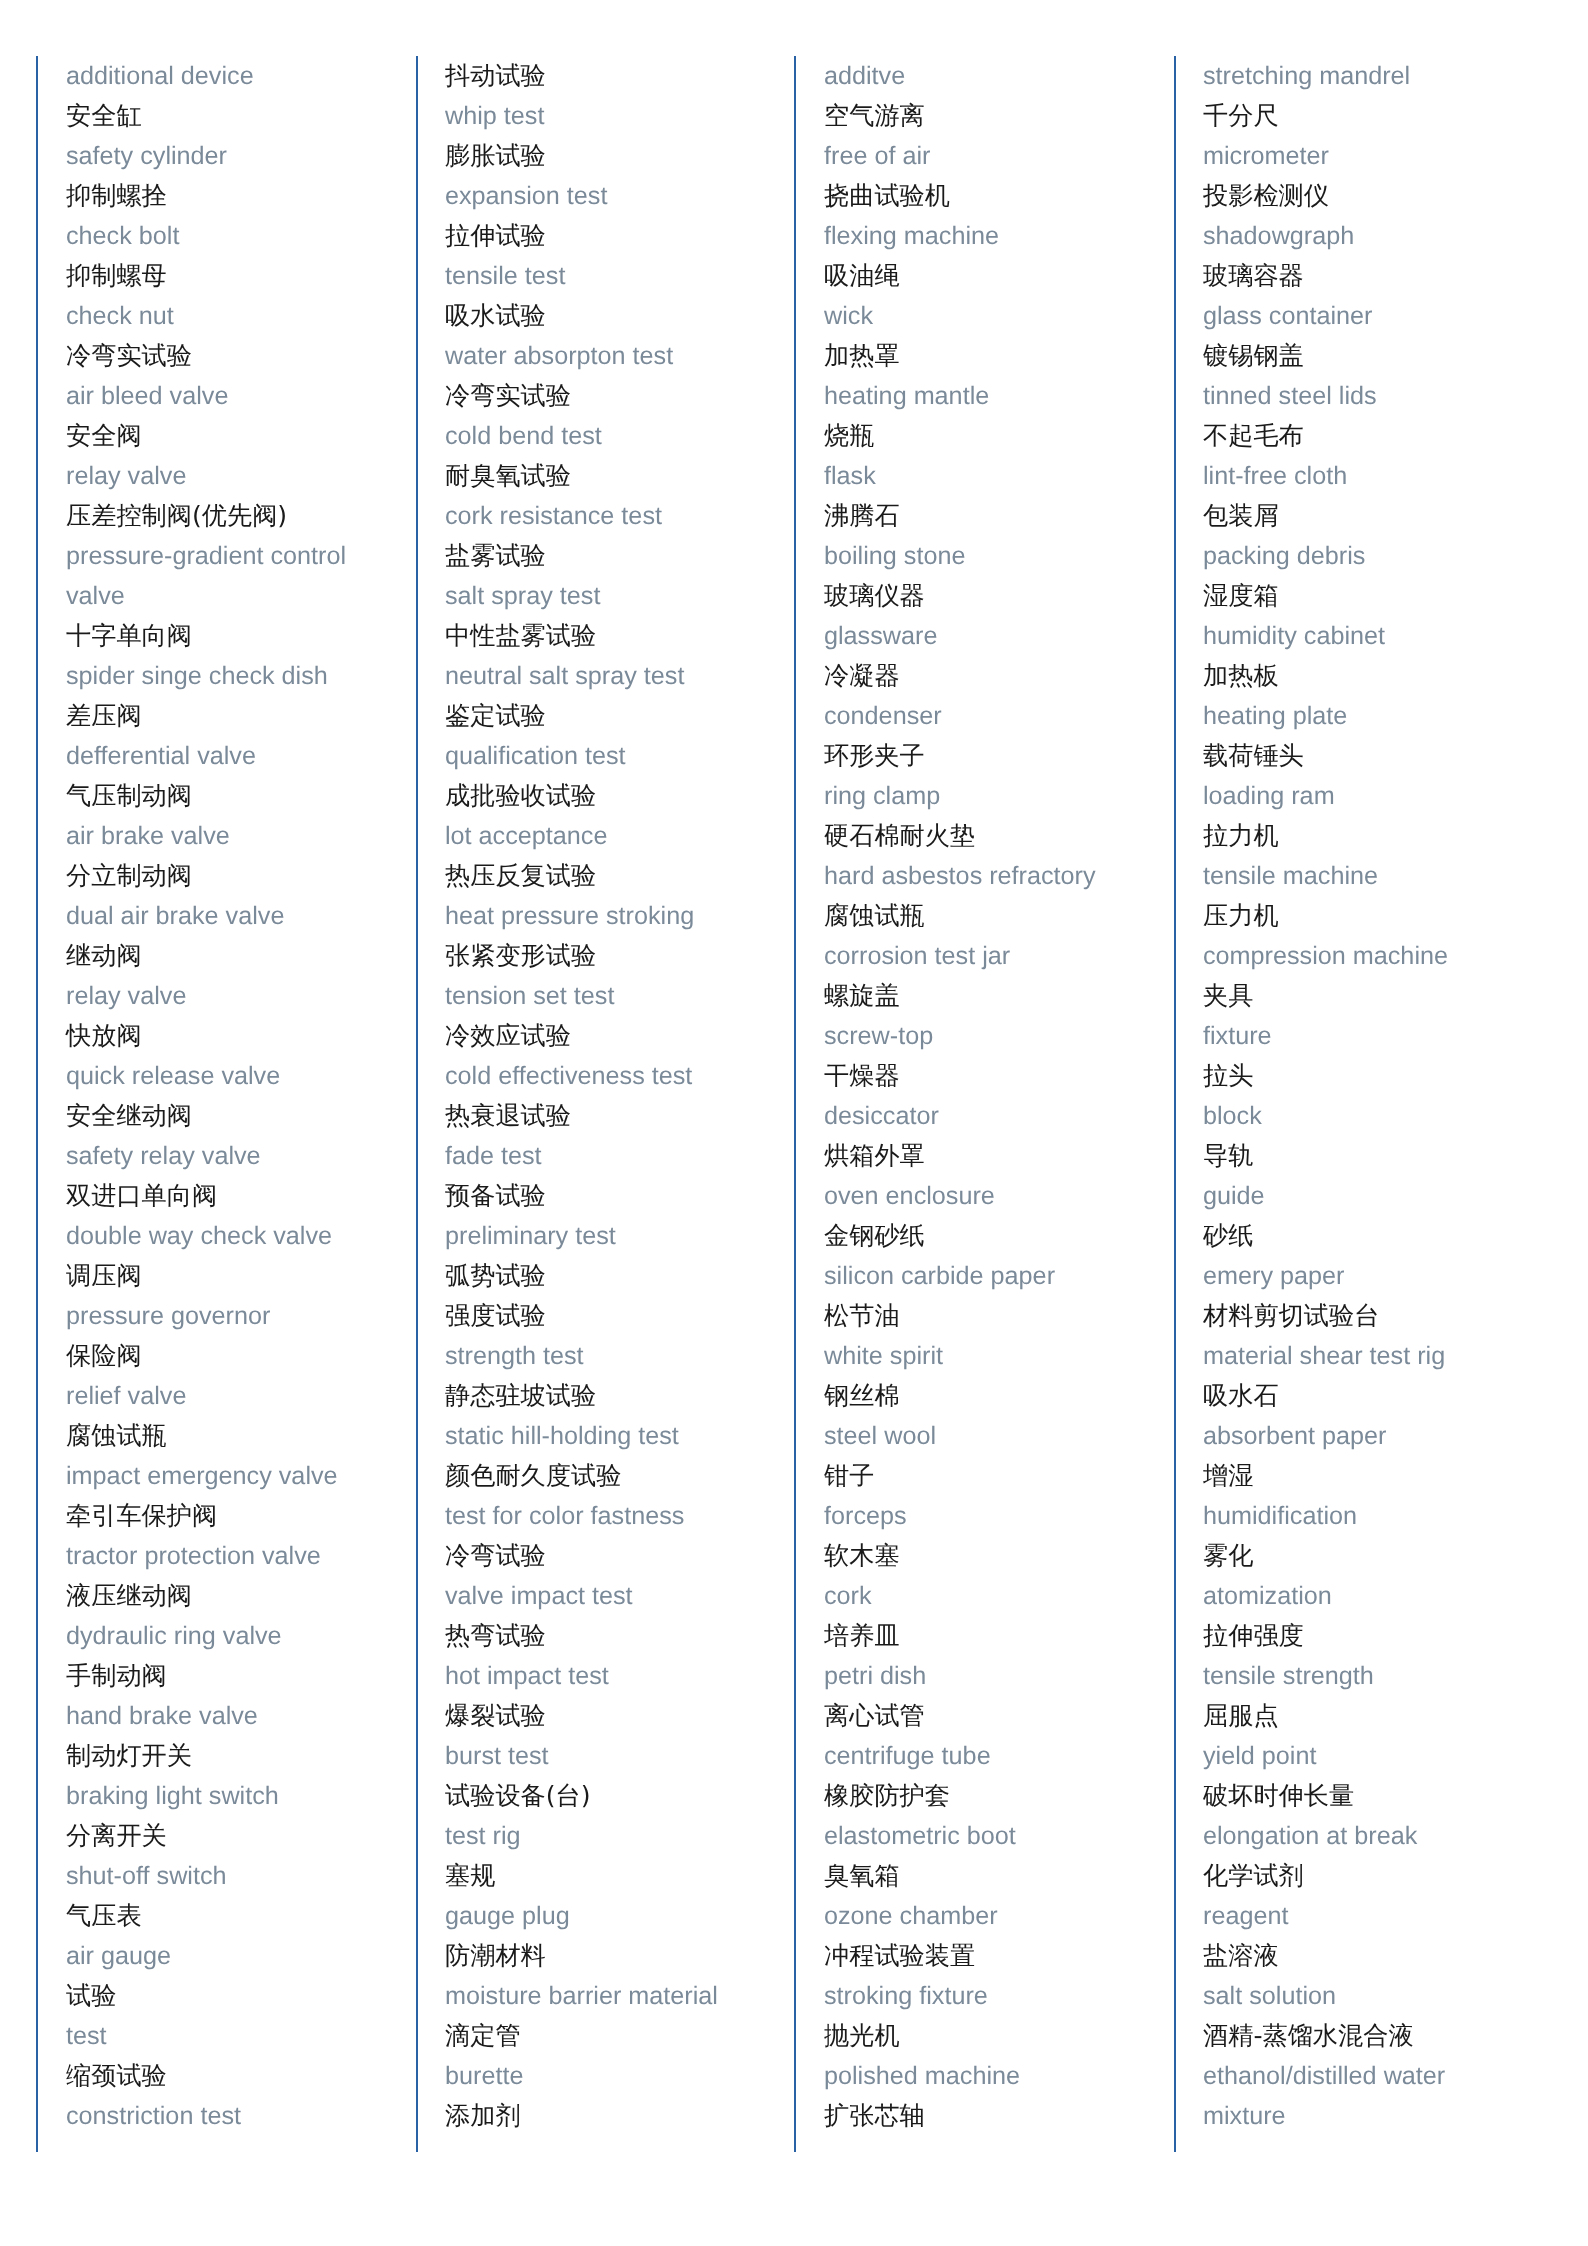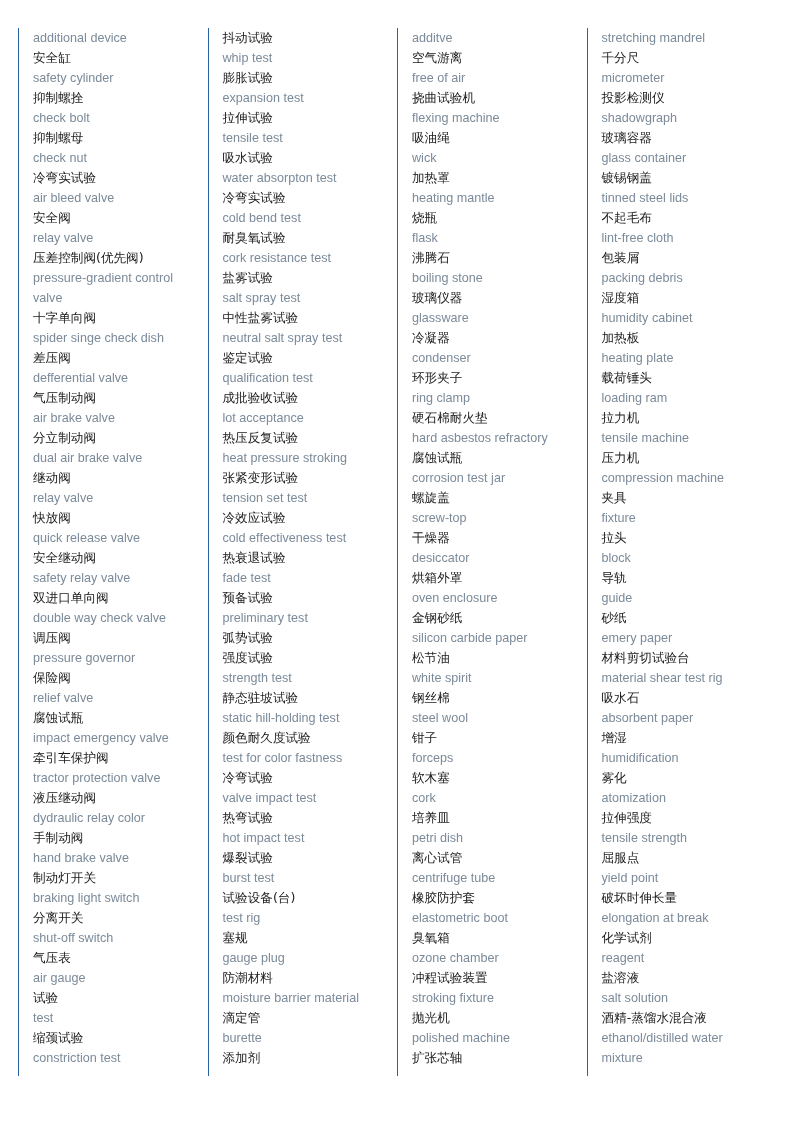--- a/index.html
+++ b/index.html
@@ -100,21 +100,21 @@
         <span class="entry-line en">double way check valve</span>
         <span class="entry-line zh">调压阀</span>
         <span class="entry-line en">pressure governor</span>
         <span class="entry-line zh">保险阀</span>
         <span class="entry-line en">relief valve</span>
         <span class="entry-line zh">腐蚀试瓶</span>
         <span class="entry-line en">impact emergency valve</span>
         <span class="entry-line zh">牵引车保护阀</span>
         <span class="entry-line en">tractor protection valve</span>
         <span class="entry-line zh">液压继动阀</span>
-        <span class="entry-line en">dydraulic relay color</span>
+        <span class="entry-line en">dydraulic ring valve</span>
         <span class="entry-line zh">手制动阀</span>
         <span class="entry-line en">hand brake valve</span>
         <span class="entry-line zh">制动灯开关</span>
         <span class="entry-line en">braking light switch</span>
         <span class="entry-line zh">分离开关</span>
         <span class="entry-line en">shut-off switch</span>
         <span class="entry-line zh">气压表</span>
         <span class="entry-line en">air gauge</span>
         <span class="entry-line zh">试验</span>
         <span class="entry-line en">test</span>

